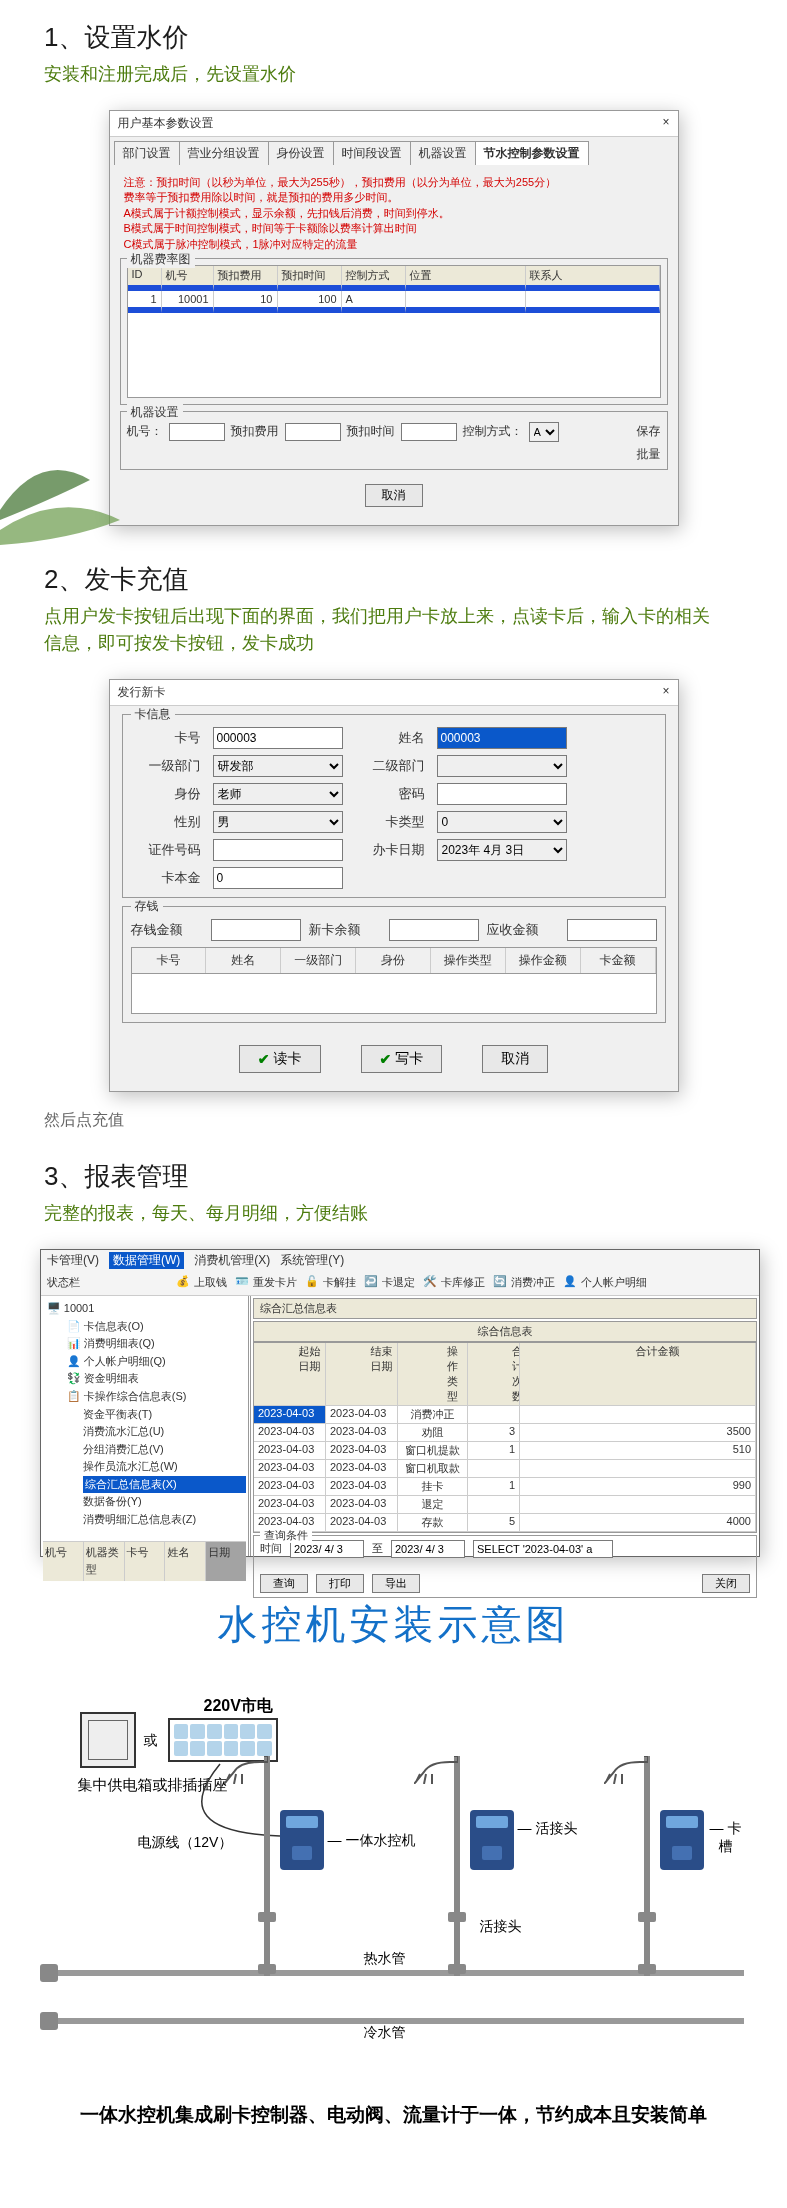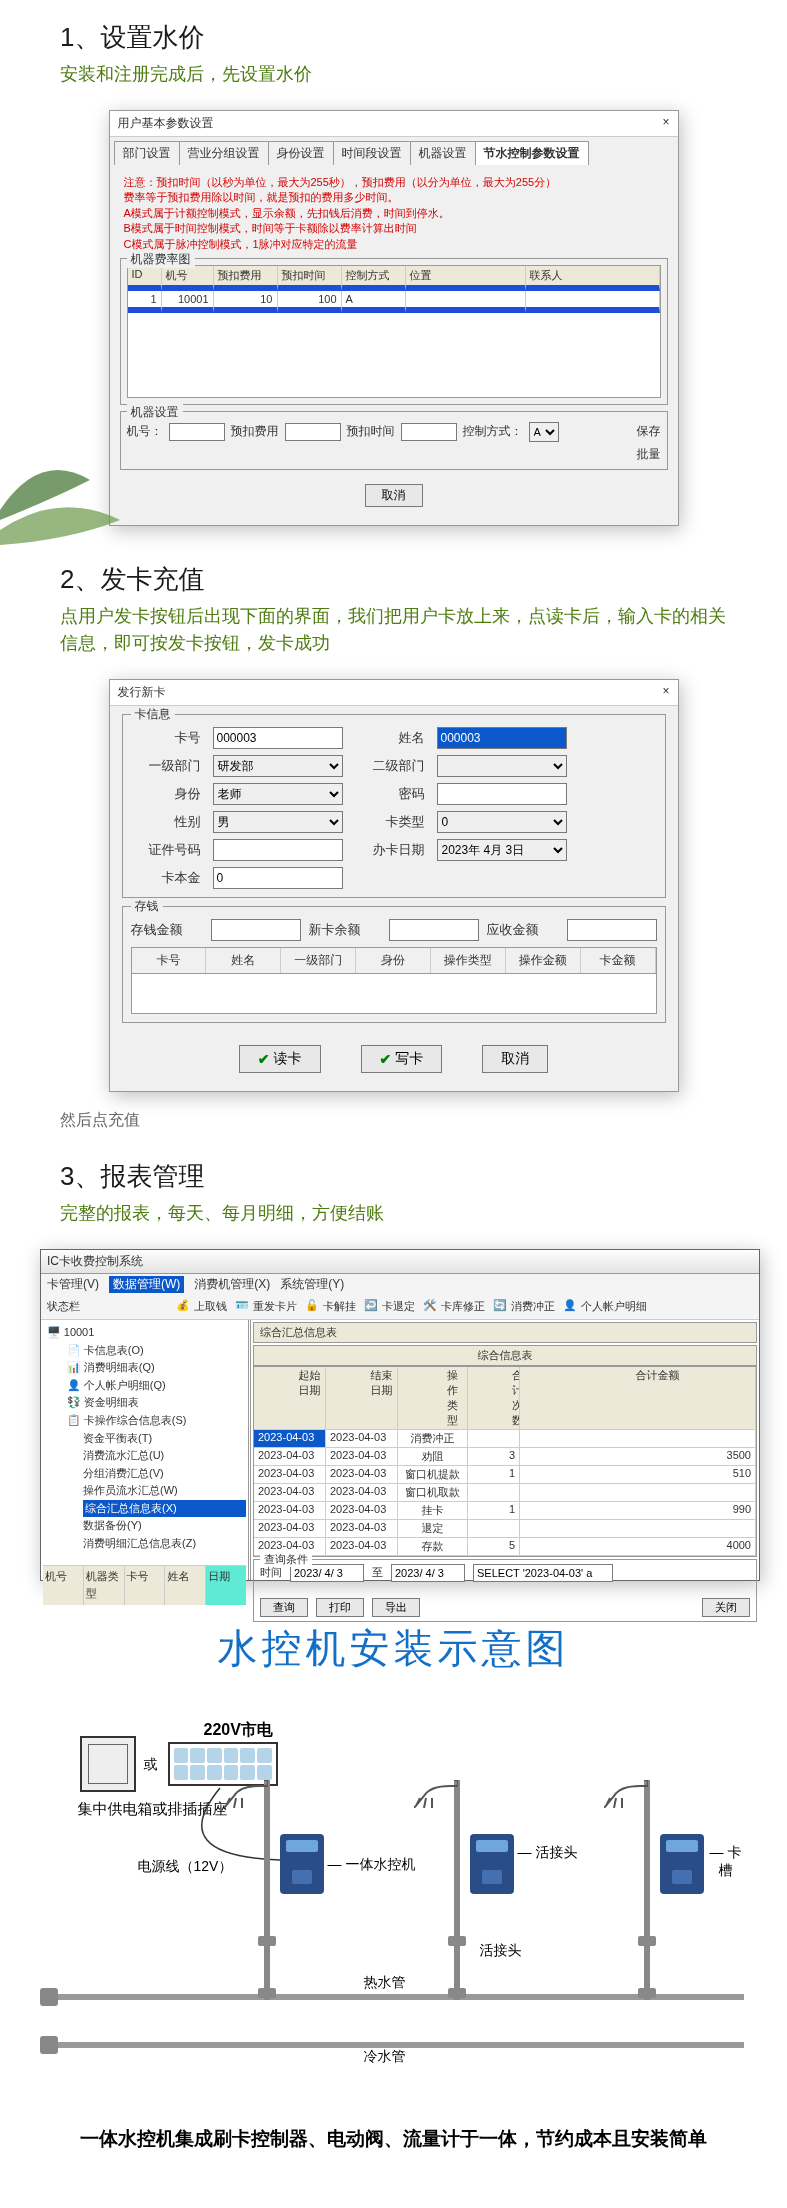--- a/index.html
+++ b/index.html
@@ -1,19 +1,19 @@
 <!DOCTYPE html>
 <html><head>
 <meta charset="utf-8">
 <style>
   * { box-sizing: border-box; margin: 0; padding: 0; }
   body { width: 787px; background: #fff; font-family: "Microsoft YaHei", Arial, sans-serif; font-size: 14px; color: #333; }
 
   
-  .section { padding: 20px 60px 10px 60px; }
+  .section { padding: 20px 60px 10px 44px; }
   .sec-title { font-size: 26px; color: #1b1b1b; margin-bottom: 6px; font-weight: 400; }
   .sec-desc { font-size: 18px; color: #4d7c0f; margin-bottom: 12px; line-height: 1.5; }
   .sec-note { font-size: 16px; color: #666; margin-top: 6px; }
   .shadow-box { box-shadow: 2px 4px 18px rgba(0,0,0,0.25); background: #fff; }
 
   
   .leaf { position: absolute; width: 170px; height: 100px; left: 0; top: 450px; z-index: 2; pointer-events: none; }
   .leaf svg { width: 100%; height: 100%; }
 
   
@@ -266,21 +266,20 @@
 </div>
 <div class="section" style="padding-top:12px;padding-bottom:4px">
   <div class="sec-note">然后点充值</div>
 </div>
 
 <div class="section" style="padding-top:24px">
   <div class="sec-title"><span>3、报表管理</span></div>
   <div class="sec-desc">完整的报表，每天、每月明细，方便结账</div>
 </div>
 <div class="rpt shadow-box">
-  <div class="titlebar">IC卡收费控制系统</div>
   <div class="menubar">
     <span>卡管理(V)</span>
     <span class="sel">数据管理(W)</span>
     <span>消费机管理(X)</span>
     <span>系统管理(Y)</span>
   </div>
   <div class="toolbar">
     <span>状态栏</span>
     <span style="flex-basis:80px"></span>
     <span class="tbitem">
@@ -325,21 +324,21 @@
       <div class="lvl2" style="margin-left:40px">分组消费汇总(V)</div>
       <div class="lvl2" style="margin-left:40px">操作员流水汇总(W)</div>
       <div class="lvl2 sel" style="margin-left:40px">综合汇总信息表(X)</div>
       <div class="lvl2" style="margin-left:40px">数据备份(Y)</div>
       <div class="lvl2" style="margin-left:40px">消费明细汇总信息表(Z)</div>
       <div style="margin-top:12px;border-top:1px solid #ccc;display:flex">
         <div style="flex:1;padding:2px;border-right:1px solid #ccc;background:#ece9d8">机号</div>
         <div style="flex:1;padding:2px;border-right:1px solid #ccc;background:#ece9d8">机器类型</div>
         <div style="flex:1;padding:2px;border-right:1px solid #ccc;background:#ece9d8">卡号</div>
         <div style="flex:1;padding:2px;border-right:1px solid #ccc;background:#ece9d8">姓名</div>
-        <div style="flex:1;padding:2px;background:#5eead4">日期</div>
+        <div style="flex:1;padding:2px;background:#a3a3a3">日期</div>
       </div>
     </div>
     <div class="rpt-main">
       <div class="rpt-grid-title">综合汇总信息表</div>
       <div class="rpt-sub">综合信息表</div>
       <div class="rtable">
         <div class="rrow rhead">
           <div class="rcell c-date">起始日期</div>
           <div class="rcell c-date2">结束日期</div>
           <div class="rcell c-op">操作类型</div>

